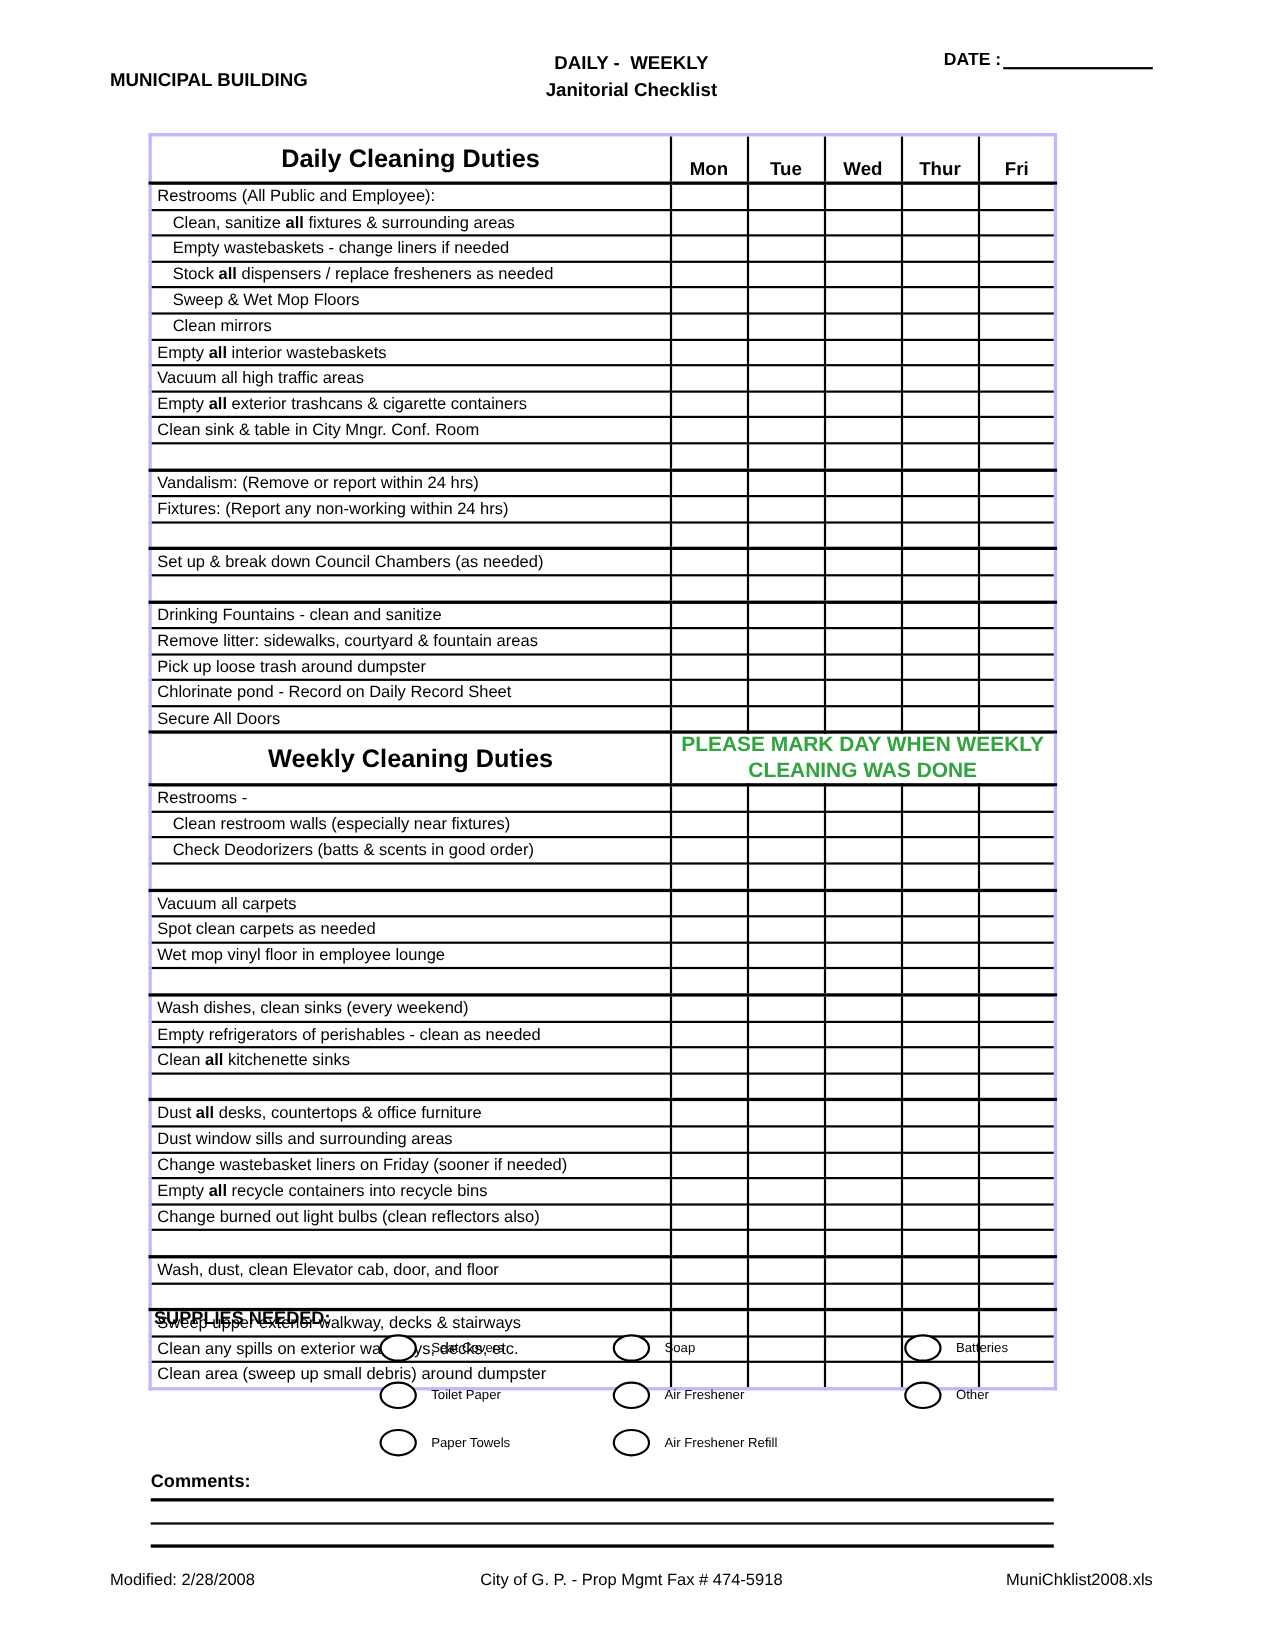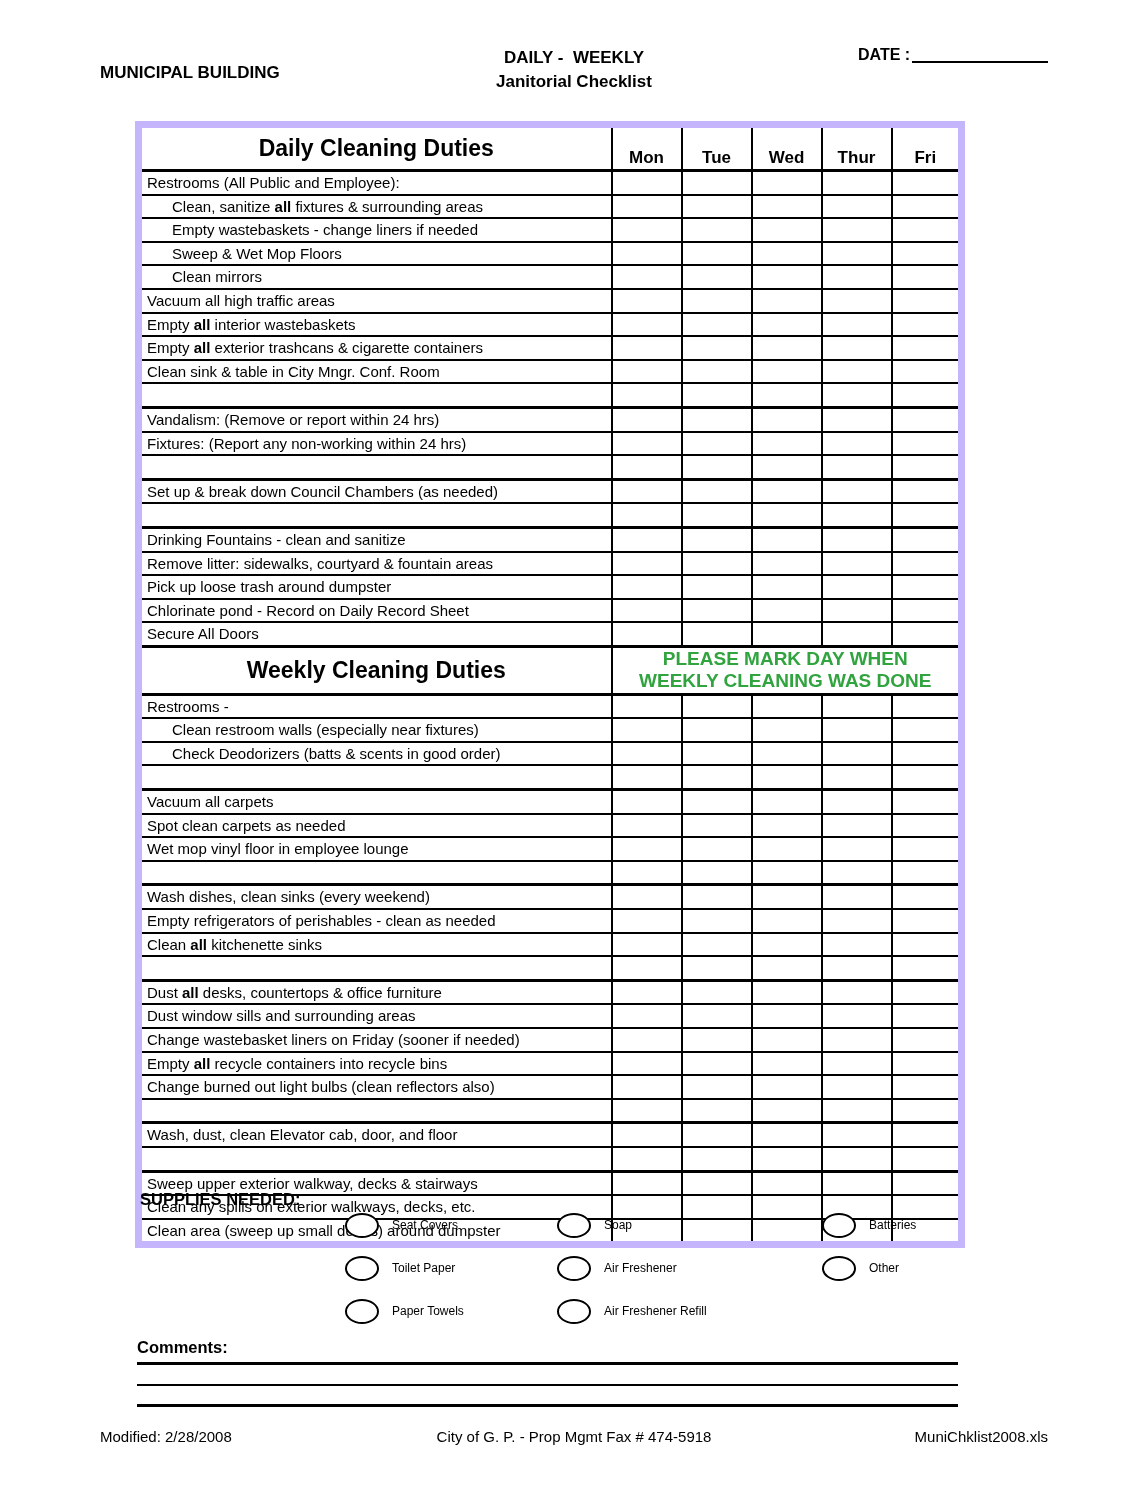--- a/index.html
+++ b/index.html
@@ -10,36 +10,36 @@
   
   .hdr-left{position:absolute;left:100px;top:46px;font-size:17px;font-weight:bold;margin-top:17px;}
   .hdr-center{position:absolute;left:0;right:0;top:46px;text-align:center;
     font-size:17px;font-weight:bold;line-height:24px;}
   .hdr-center .l2{white-space:pre;}
   .date-wrap{position:absolute;left:858px;top:46px;width:190px;display:flex;
     font-size:16px;font-weight:bold;}
   .date-line{flex:1;border-bottom:2px solid #000;margin-left:2px;margin-bottom:1px;}
   
   table.checklist{position:absolute;left:135px;top:121px;width:823px;
-    border-collapse:collapse;table-layout:fixed;border:7px solid #c4b5fd;}
+    border-collapse:collapse;table-layout:fixed;border:3px solid #c4b5fd;}
   col.c-task{width:473px;} col.c-day{width:70px;}
   .checklist th,.checklist td{border:2px solid #000;}
   .sect{font-size:23px;font-weight:bold;text-align:center;vertical-align:middle;
     border-bottom:3px solid #000 !important;}
   thead tr{height:44px;}
   .day-head{font-size:17px;font-weight:bold;text-align:center;vertical-align:top;
     padding-top:20px;border-bottom:3px solid #000 !important;}
   .weekly-head th{border-top:3px solid #000 !important;border-bottom:3px solid #000 !important;}
   .weekly-head{height:46px;}
   .weekly-head .sect{border-bottom:3px solid #000 !important;}
   .note{font-size:19px;font-weight:bold;text-align:center;line-height:1.18;
     vertical-align:middle;padding:0 8px;}
   td.task{font-size:15px;padding:0 5px;white-space:nowrap;overflow:hidden;
     height:19.6px;line-height:19.6px;text-align:left;}
-  td.task.indent{padding-left:30px;margin-left:11px;}
+  td.task.indent{padding-left:19px;margin-left:11px;}
   td.day-cell{height:19.6px;}
   tr.sep td{border-top:3px solid #000;}
   
   .supplies-label{position:absolute;left:140px;top:1190px;font-weight:bold;font-size:16.5px;}
   .supply-col{position:absolute;top:1210px;}
   .supply-col.col0{left:345px;} .supply-col.col1{left:557px;} .supply-col.col2{left:822px;}
   .supply-item{display:flex;align-items:center;height:30px;margin-bottom:13px;}
   .oval{width:30px;height:21px;border:2px solid #000;border-radius:50%;flex:0 0 auto;background:#fff;}
   .supply-label{margin-left:13px;font-size:12px;}
   
@@ -107,45 +107,53 @@
         </tr>
         <tr>
           <td class="task indent">Empty wastebaskets - change liners if needed</td>
           <td class="day-cell"></td>
           <td class="day-cell"></td>
           <td class="day-cell"></td>
           <td class="day-cell"></td>
           <td class="day-cell"></td>
         </tr>
         <tr>
+          <td class="task indent">Stock <b>all</b> dispensers / replace fresheners as needed</td>
+          <td class="day-cell"></td>
+          <td class="day-cell"></td>
+          <td class="day-cell"></td>
+          <td class="day-cell"></td>
+          <td class="day-cell"></td>
+        </tr>
+        <tr>
           <td class="task indent">Sweep &amp; Wet Mop Floors</td>
           <td class="day-cell"></td>
           <td class="day-cell"></td>
           <td class="day-cell"></td>
           <td class="day-cell"></td>
           <td class="day-cell"></td>
         </tr>
         <tr>
           <td class="task indent">Clean mirrors</td>
           <td class="day-cell"></td>
           <td class="day-cell"></td>
           <td class="day-cell"></td>
           <td class="day-cell"></td>
           <td class="day-cell"></td>
         </tr>
         <tr>
+          <td class="task">Empty <b>all</b> interior wastebaskets</td>
+          <td class="day-cell"></td>
+          <td class="day-cell"></td>
+          <td class="day-cell"></td>
+          <td class="day-cell"></td>
+          <td class="day-cell"></td>
+        </tr>
+        <tr>
           <td class="task">Vacuum all high traffic areas</td>
-          <td class="day-cell"></td>
-          <td class="day-cell"></td>
-          <td class="day-cell"></td>
-          <td class="day-cell"></td>
-          <td class="day-cell"></td>
-        </tr>
-        <tr>
-          <td class="task">Empty <b>all</b> interior wastebaskets</td>
           <td class="day-cell"></td>
           <td class="day-cell"></td>
           <td class="day-cell"></td>
           <td class="day-cell"></td>
           <td class="day-cell"></td>
         </tr>
         <tr>
           <td class="task">Empty <b>all</b> exterior trashcans &amp; cigarette containers</td>
           <td class="day-cell"></td>
           <td class="day-cell"></td>

